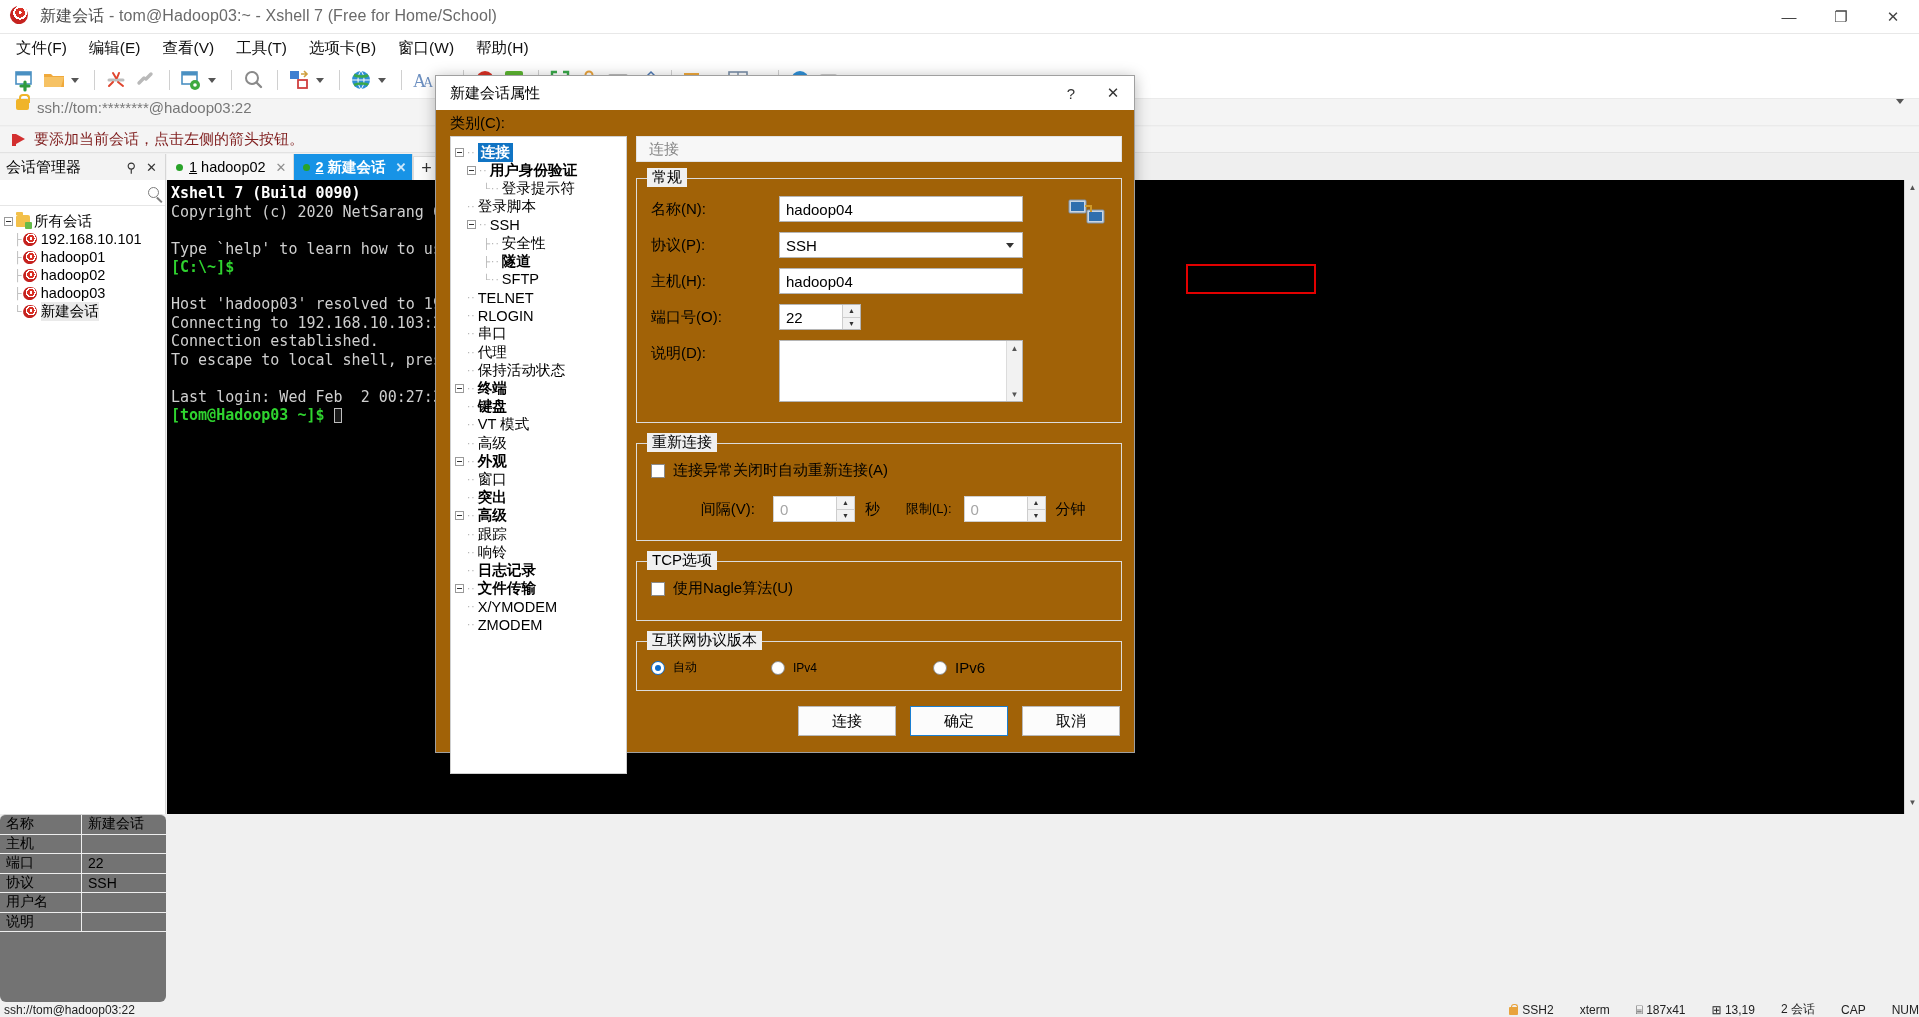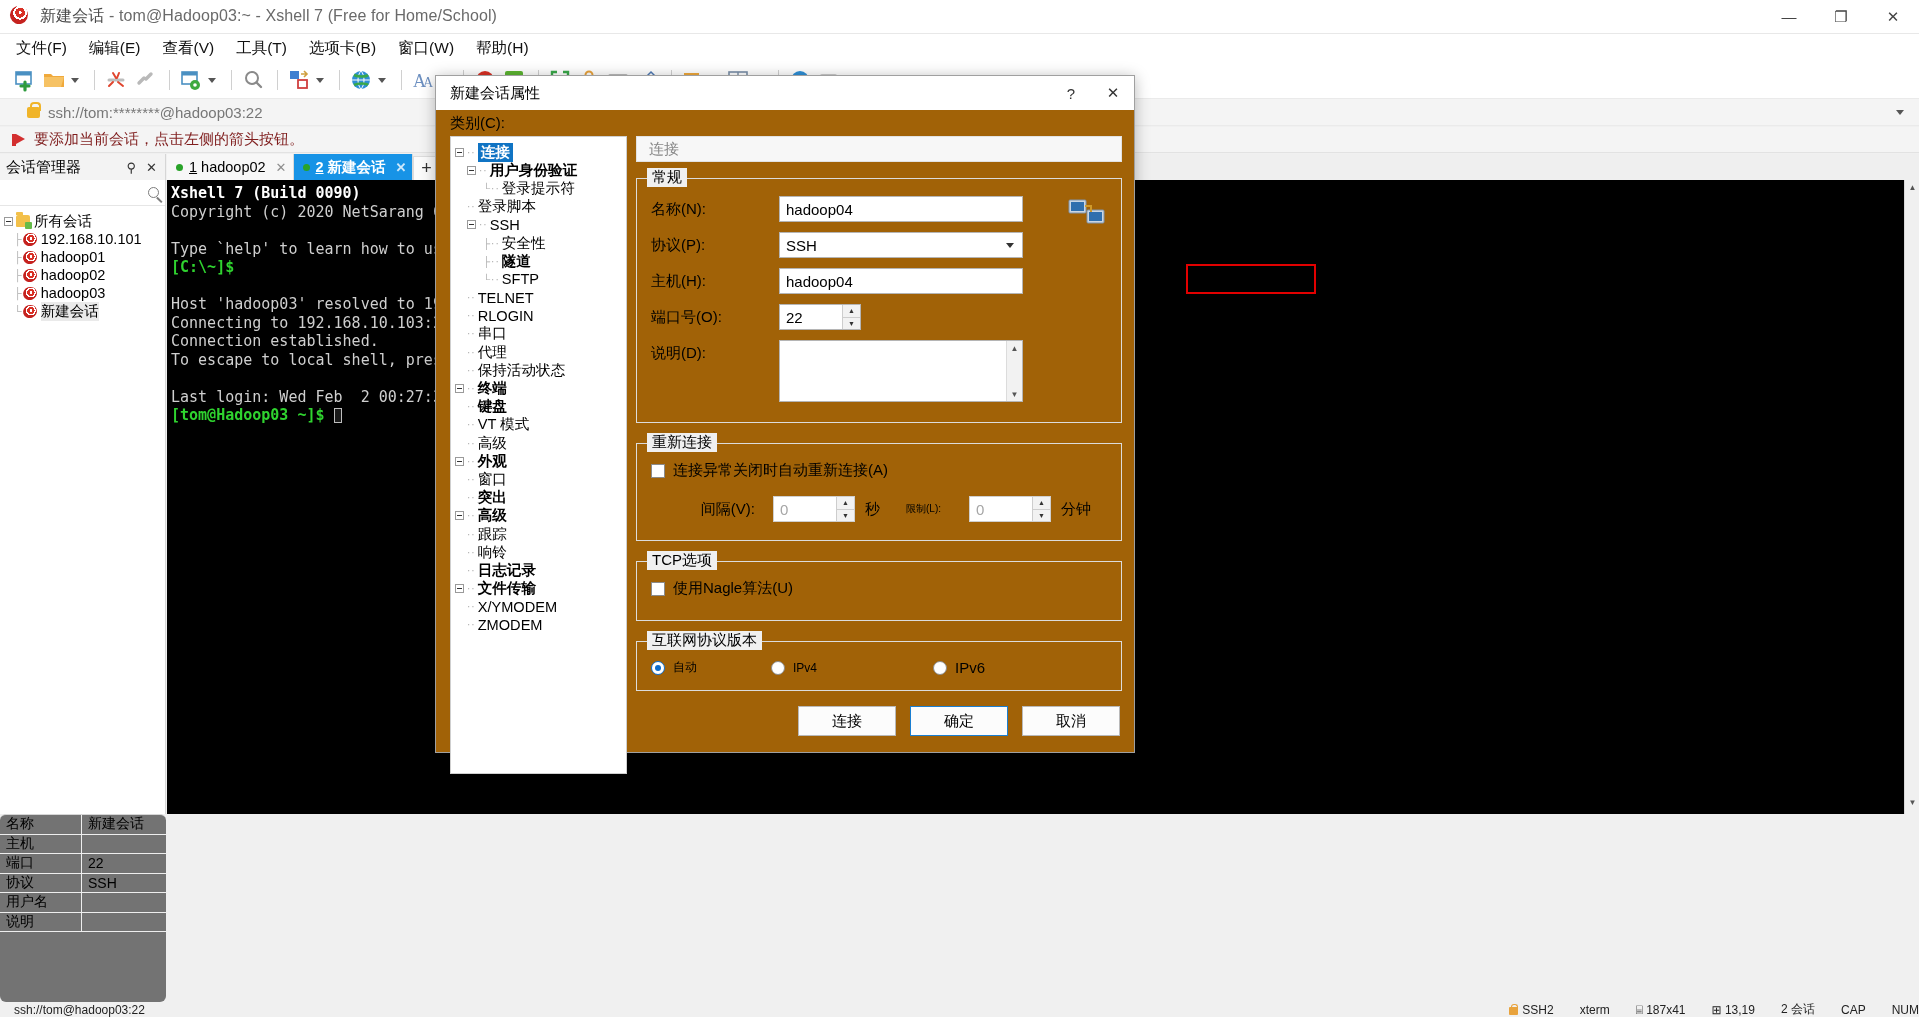--- a/index.html
+++ b/index.html
@@ -42,21 +42,21 @@
     position:absolute; left:0; top:62px; width:1919px; height:36px;
     background:#ffffff; display:flex; align-items:center; padding-left:12px;
   }
   .tbi { width:26px; height:26px; margin-right:3px; position:relative; display:inline-block; }
   .sep { width:1px; height:20px; background:#d0d0d0; margin:0 8px; }
   .caret { width:0;height:0;border-left:4px solid transparent;border-right:4px solid transparent;border-top:5px solid #555; margin:0 7px 0 1px; }
 
   
   .addrbar {
     position:absolute; left:0; top:98px; width:1919px; height:28px;
-    background:#f4f4f4; display:flex; align-items:center; padding-left:27px;
+    background:#f4f4f4; display:flex; align-items:flex-start; padding-left:16px;
     border-top:1px solid #eaeaea; border-bottom:1px solid #eaeaea;
   }
   .lock { width:13px;height:11px;background:#f0b429;border-radius:2px; position:relative; margin-right:8px; }
   .lock:before { content:""; position:absolute; left:3px; top:-5px; width:7px;height:7px;border:2px solid #f0b429;border-bottom:none;border-radius:4px 4px 0 0;}
   .addr-text { color:#777; font-size:15px; }
   .addr-right { margin-left:auto; display:flex; align-items:center; padding-right:8px;}
 
   
   .tipbar {
     position:absolute; left:0; top:127px; width:1919px; height:26px;
@@ -115,21 +115,21 @@
   .term .g { color:#2fd32f; font-weight:bold; }
   .cursor { display:inline-block;width:8px;height:15px;background:#1a1a1a;border:1px solid #bdbdbd;vertical-align:-3px;}
   .term-scroll { position:absolute; right:0; top:26px; width:15px; height:634px; background:#f0f0f0; border-left:1px solid #d9d9d9; }
   .ts-up,.ts-dn { width:15px;height:15px;display:flex;align-items:center;justify-content:center;font-size:8px;color:#555;background:#f0f0f0;}
 
   
   .statusbar {
     position:absolute; left:0; top:1002px; width:1919px; height:15px;
     background:#f0f0f0; display:flex; align-items:center; font-size:12px; color:#222;
   }
-  .sb-left { padding-left:14px; }
+  .sb-left { padding-left:4px; }
   .sb-right { margin-left:auto; display:flex; align-items:center; gap:26px; padding-right:0;}
   .sb-lock { width:9px;height:8px;background:#e8a33d;border-radius:1px;display:inline-block;margin-right:4px;position:relative;vertical-align:-1px;}
   .sb-lock:before{content:"";position:absolute;left:2px;top:-3px;width:5px;height:4px;border:1.5px solid #e8a33d;border-bottom:none;border-radius:3px 3px 0 0;}
 
   
   .dlg {
     position:absolute; left:435px; top:75px; width:700px; height:678px;
     background:#a16207; border:1px solid #a0a0a0; box-shadow:0 2px 14px rgba(0,0,0,.28);
   }
   .dlg-title { height:34px; display:flex; align-items:center; padding-left:14px; font-size:15px; background:#ffffff; }
@@ -678,21 +678,21 @@
           <div class="frow" style="margin-bottom:4px;">
             <div style="width:122px;text-align:right;padding-right:18px;font-size:15px;">间隔(V):</div>
             <div class="spin dis">
               <div class="val">0</div>
               <div class="btns">
                   <span>▲</span>
                   <span>▼</span>
                 </div>
             </div>
             <span style="margin:0 26px 0 10px;font-size:15px;">秒</span>
-            <span style="font-size:10px;margin-right:28px;">限制(L):</span>
+            <span style="font-size:13px;margin-right:12px;">限制(L):</span>
             <div class="spin dis">
               <div class="val">0</div>
               <div class="btns">
                   <span>▲</span>
                   <span>▼</span>
                 </div>
             </div>
             <span style="margin-left:10px;font-size:15px;">分钟</span>
           </div>
         </div>

